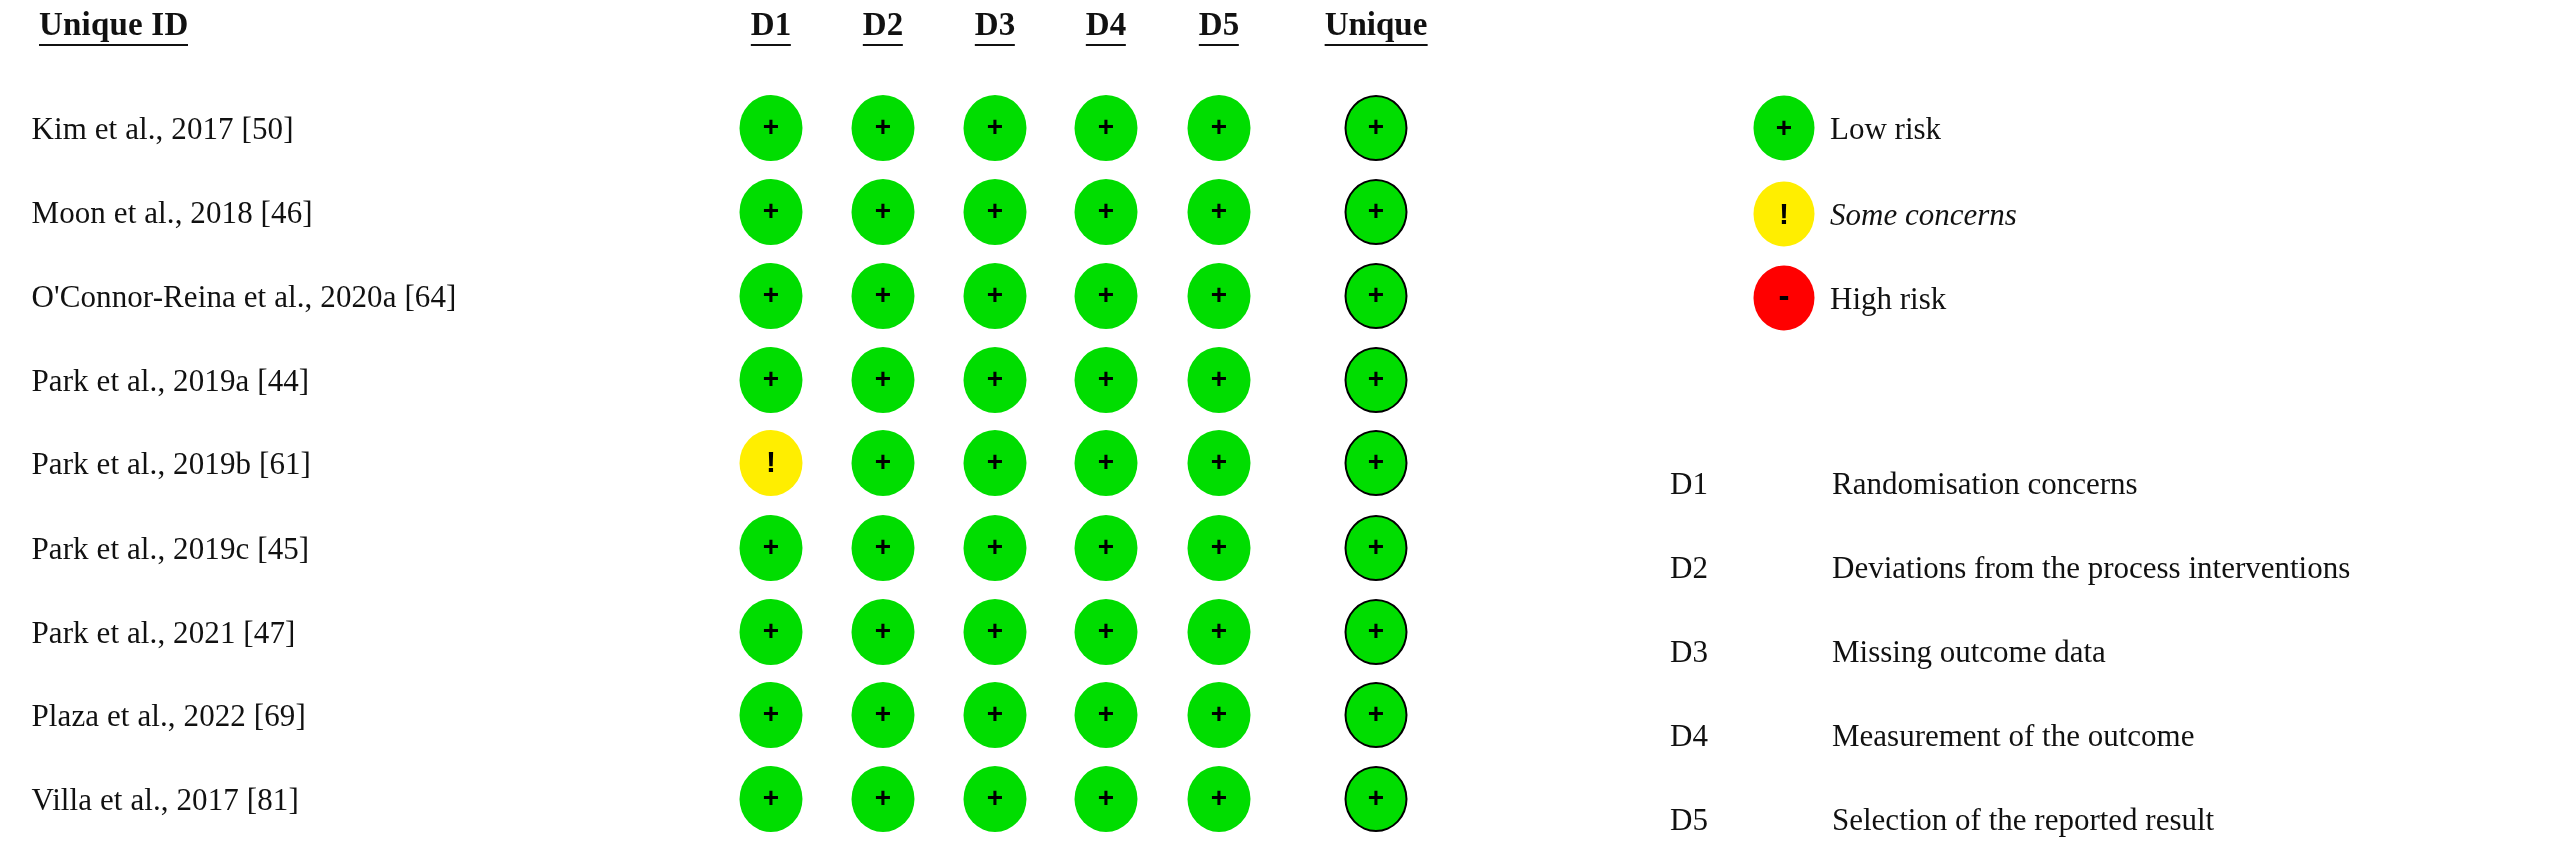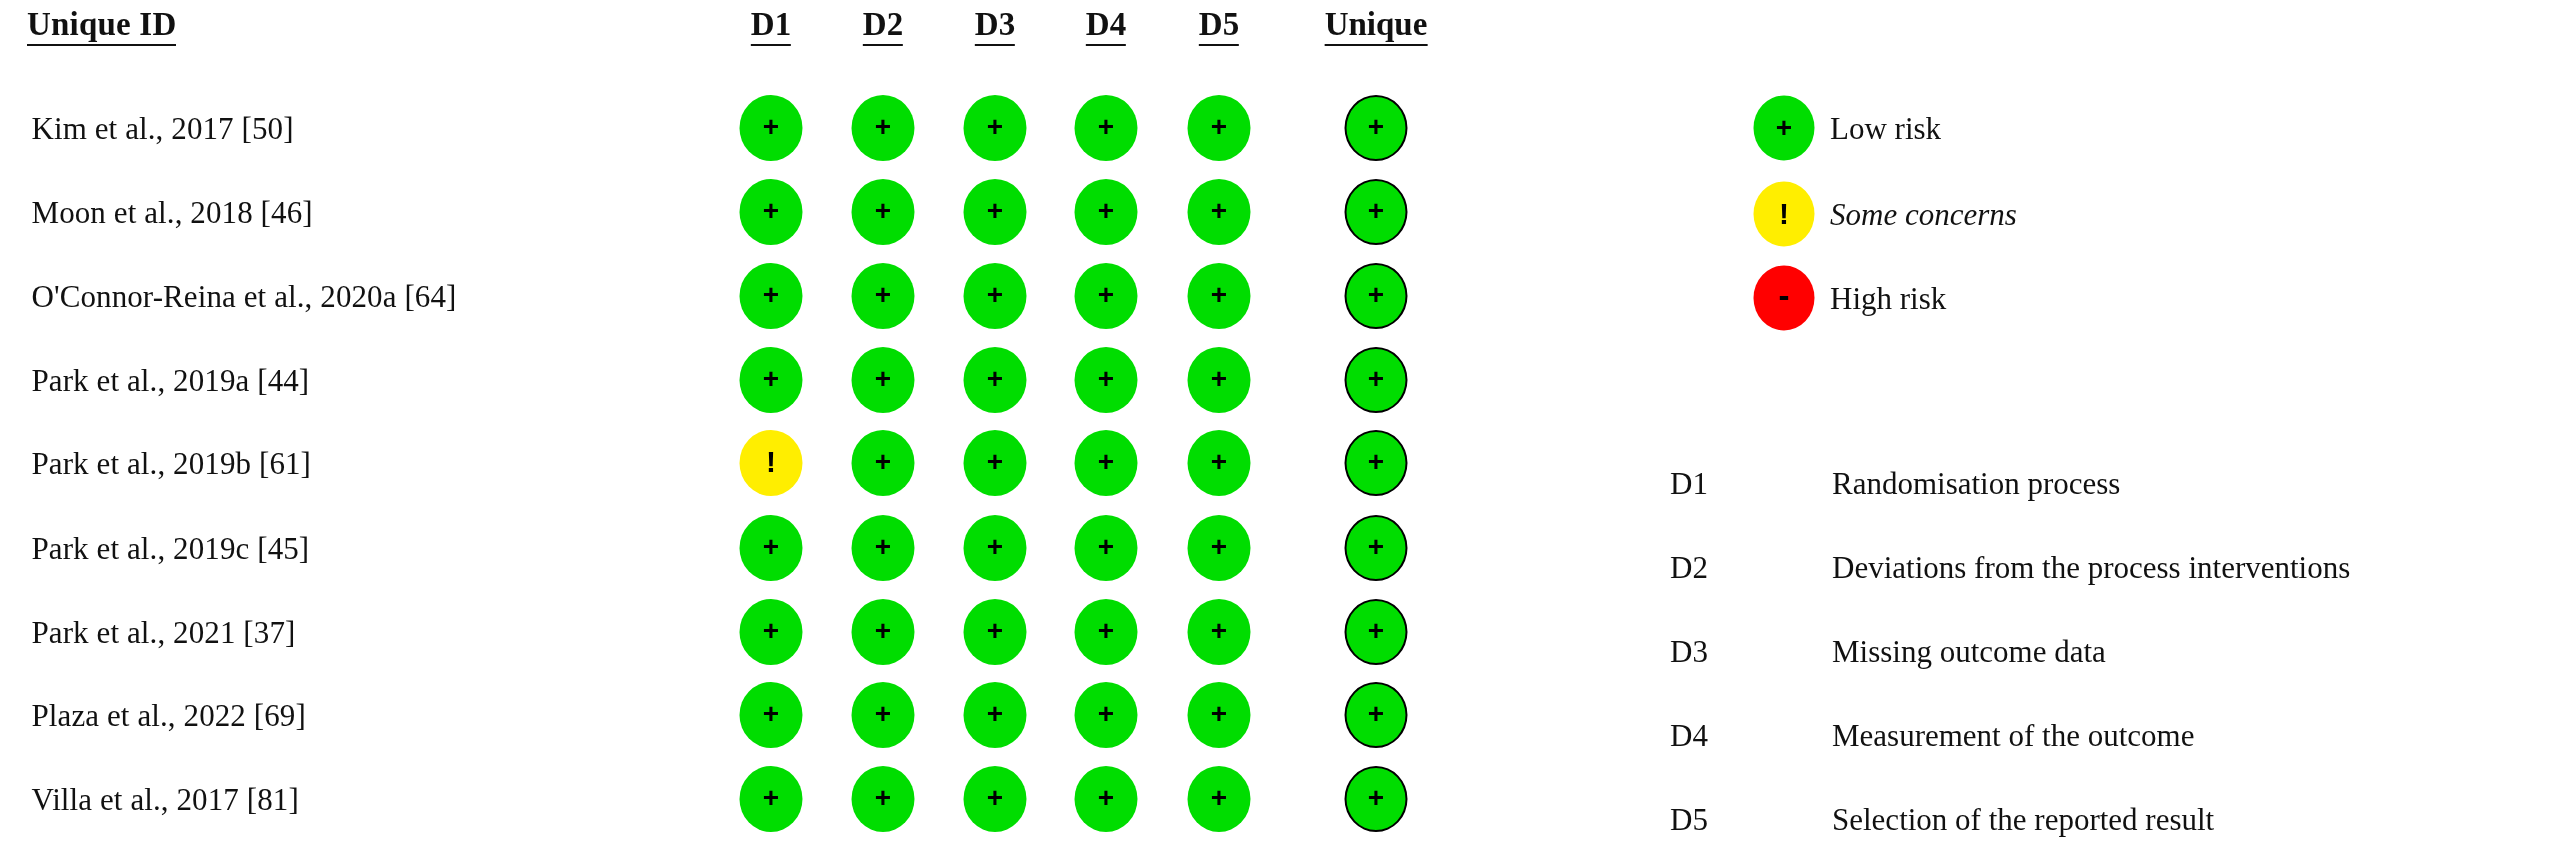--- a/index.html
+++ b/index.html
@@ -24,21 +24,21 @@
   .col-header {
     position: absolute;
     font-size: 33px;
     font-weight: bold;
     letter-spacing: 0.2px;
     white-space: nowrap;
     border-bottom: 2.5px solid #111111;
     padding-bottom: 2.5px;
     line-height: 1.0;
   }
-  #unique-id-header { left: 27px; top: 8.3px; }
+  #unique-id-header { left: 39px; top: 8.3px; }
 
   .study-label {
     position: absolute;
     left: 31.5px;
     font-size: 31px;
     line-height: 1.0;
     white-space: nowrap;
     transform: translateY(-50%);
     letter-spacing: 0.1px;
   }
@@ -139,21 +139,21 @@
       <div class="dom-header" style="left: 1376px;">Unique</div>
     </div>
 
   <div id="study-labels">
       <div class="study-label" style="top: 128px;">Kim et al., 2017 [50]</div>
       <div class="study-label" style="top: 212px;">Moon et al., 2018 [46]</div>
       <div class="study-label" style="top: 296px;">O'Connor-Reina et al., 2020a [64]</div>
       <div class="study-label" style="top: 380px;">Park et al., 2019a [44]</div>
       <div class="study-label" style="top: 463px;">Park et al., 2019b [61]</div>
       <div class="study-label" style="top: 548px;">Park et al., 2019c  [45]</div>
-      <div class="study-label" style="top: 632px;">Park et al., 2021 [37]</div>
+      <div class="study-label" style="top: 632px;">Park et al., 2021 [47]</div>
       <div class="study-label" style="top: 715px;">Plaza et al., 2022 [69]</div>
       <div class="study-label" style="top: 799px;">Villa et al., 2017 [81]</div>
     </div>
 
   <div id="judgement-matrix">
       <div class="judgement j-low" style="left: 771px; top: 128px;">
         <span class="j-glyph g-plus">+</span>
       </div>
       <div class="judgement j-low" style="left: 883px; top: 128px;">
         <span class="j-glyph g-plus">+</span>
@@ -326,21 +326,21 @@
       </div>
       <div class="legend-text" style="top: 214px; font-style: italic;">Some concerns</div>
       <div class="legend-dot" style="left: 1784px; top: 298px; background: rgb(255, 0, 0);">
         <span class="j-glyph g-minus">-</span>
       </div>
       <div class="legend-text" style="top: 298px;">High risk</div>
     </div>
 
   <div id="domain-key">
       <div class="key-code" style="top: 483px;">D1</div>
-      <div class="key-desc" style="top: 483px;">Randomisation process</div>
+      <div class="key-desc" style="top: 483px;">Randomisation concerns</div>
       <div class="key-code" style="top: 567px;">D2</div>
       <div class="key-desc" style="top: 567px;">Deviations from the process interventions</div>
       <div class="key-code" style="top: 651px;">D3</div>
       <div class="key-desc" style="top: 651px;">Missing outcome data</div>
       <div class="key-code" style="top: 735px;">D4</div>
       <div class="key-desc" style="top: 735px;">Measurement of the outcome</div>
       <div class="key-code" style="top: 819px;">D5</div>
       <div class="key-desc" style="top: 819px;">Selection of the reported result</div>
     </div>
 

